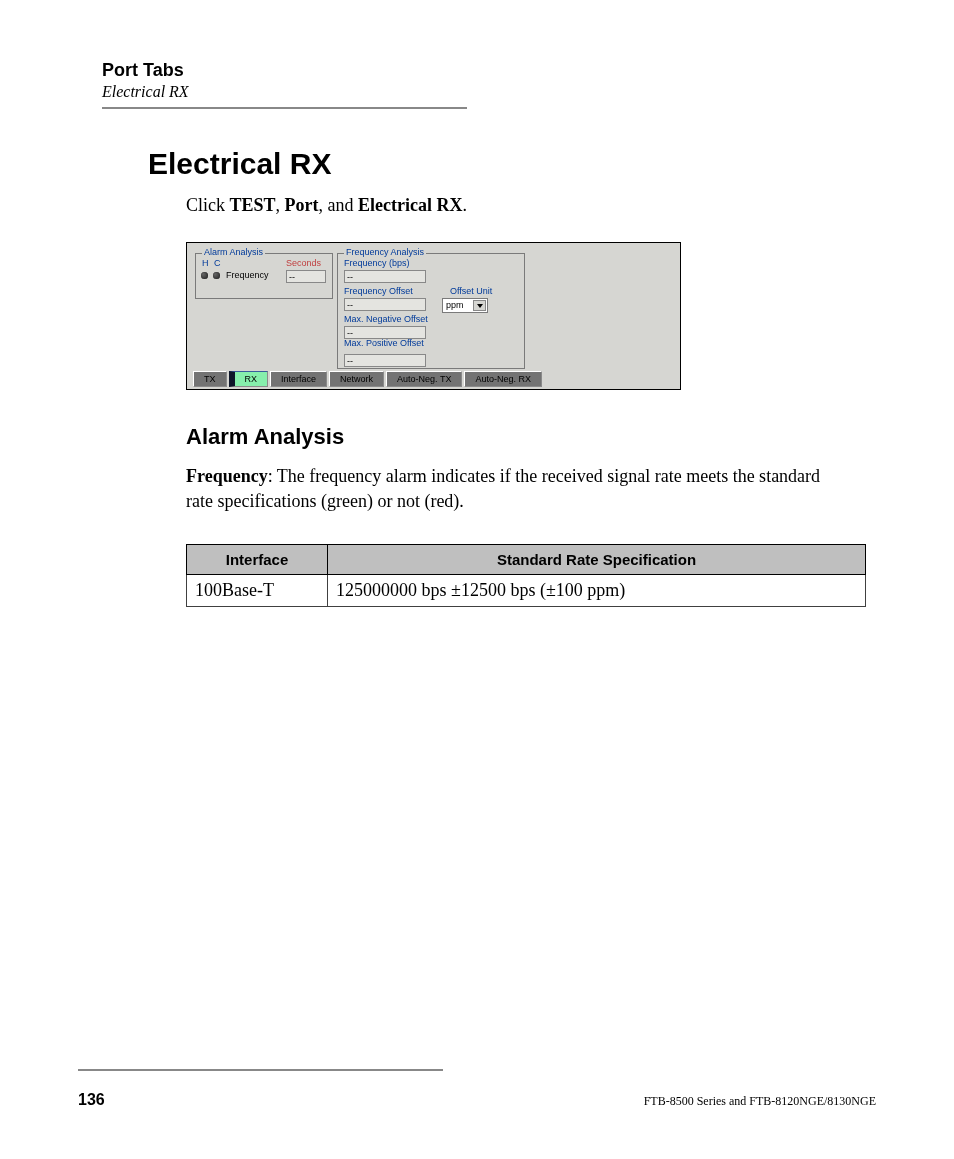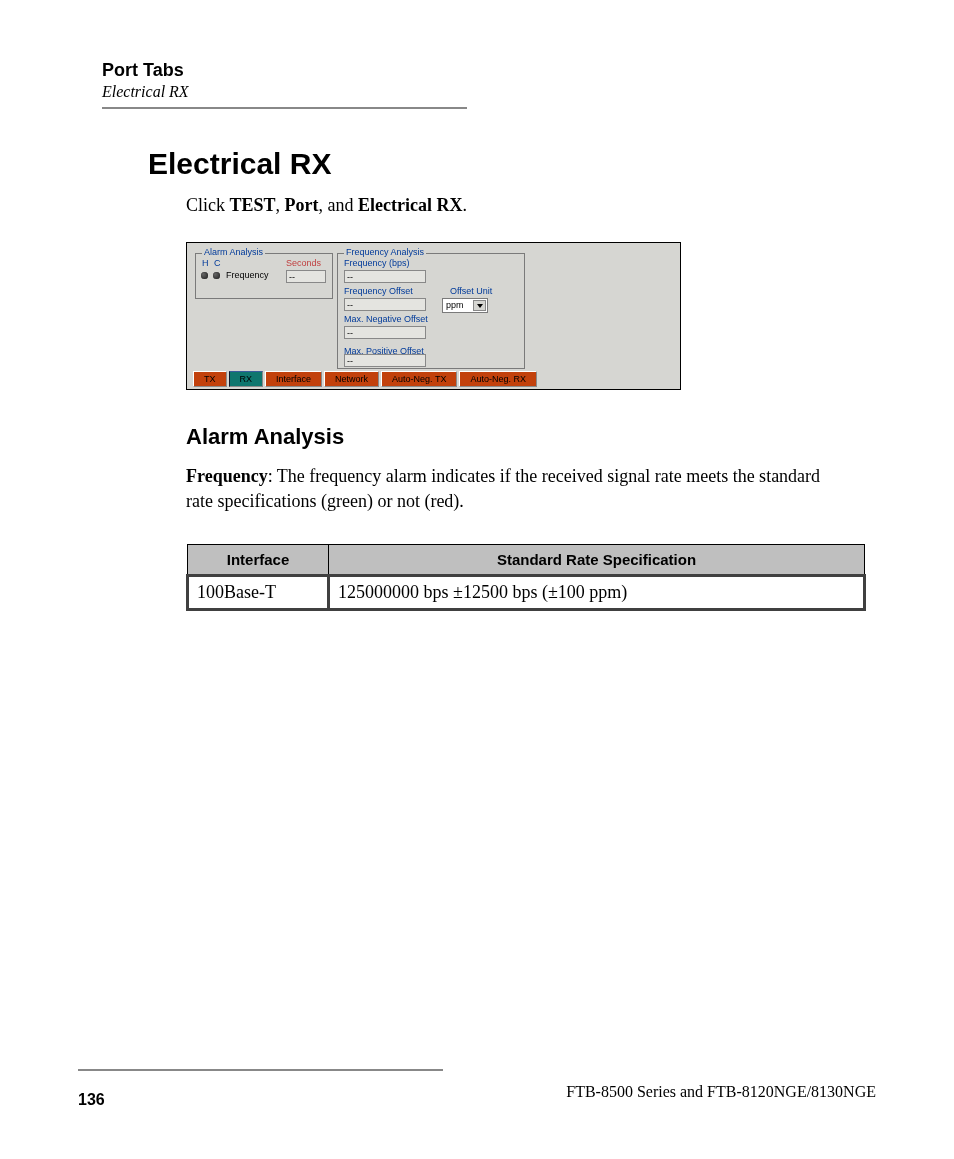--- a/index.html
+++ b/index.html
@@ -115,31 +115,31 @@
   }
   .tabstrip{
     position:absolute;
     left:6px;bottom:2px;
     display:flex;
     gap:0;
   }
   .tab{
     font-size:9px;
     padding:1px 10px;
-    background:#c2410c;
+    background:#737373;
     border:1px solid #8a8a8a;
     border-top-color:#fff;
     border-left-color:#fff;
     margin-right:2px;
     line-height:12px;
   }
   .tab.active{
-    background:#0f766e;
+    background:#86efac;
     border-top:1px solid #3a5c9c;
-    border-left:1px solid #0f172a;
+    border-left:6px solid #0f172a;
   }
   
   .sub-heading{
     font-family:Verdana,Arial,sans-serif;
     font-weight:bold;
     font-size:22px;
     margin:34px 0 14px 108px;
   }
   .para{
     font-size:18px;
@@ -154,43 +154,43 @@
   table.spec th{
     font-family:Verdana,Arial,sans-serif;
     background:#bfbfbf;
     font-size:15px;
     font-weight:bold;
     border:1px solid #000;
     padding:6px 10px;
   }
   table.spec td{
     font-size:18px;
-    border:3px solid #404040;
+    border:1px solid #404040;
     padding:5px 8px;
     vertical-align:top;
   }
   
   .footer-rule{
     position:absolute;
     left:78px;
     bottom:80px;
     width:365px;
     height:2px;background:#888;border:none;
   }
   .page-number{
     position:absolute;
     left:78px;bottom:50px;
     font-family:Verdana,Arial,sans-serif;
     font-weight:bold;
     font-size:16px;
   }
   .footer-right{
     position:absolute;
-    right:78px;bottom:58px;
-    font-size:16px;
+    right:78px;bottom:50px;
+    font-size:12px;
   }
 </style>
 </head>
 <body>
 
 <div class="page">
   <div class="header-section">
     <p class="header-title">Port Tabs</p>
     <p class="header-sub">Electrical RX</p>
     <hr class="header-rule">
@@ -225,21 +225,21 @@
 
       <span class="lbl" style="left:112px;top:32px;">Offset Unit</span>
       <div class="dropdown" style="left:104px;top:44px;">
         <span>ppm</span>
         <span class="caret"></span>
       </div>
 
       <span class="lbl" style="left:6px;top:60px;">Max. Negative Offset</span>
       <div class="field" style="left:6px;top:72px;width:82px;">--</div>
 
-      <span class="lbl" style="left:6px;top:92px;text-align:center;">Max. Positive Offset</span>
+      <span class="lbl" style="left:6px;top:84px;text-align:center;">Max. Positive Offset</span>
       <div class="field" style="left:6px;top:100px;width:82px;">--</div>
     </div>
 
     <div class="tabstrip">
       <div class="tab">TX</div>
       <div class="tab active">RX</div>
       <div class="tab">Interface</div>
       <div class="tab">Network</div>
       <div class="tab">Auto-Neg. TX</div>
       <div class="tab">Auto-Neg. RX</div>

